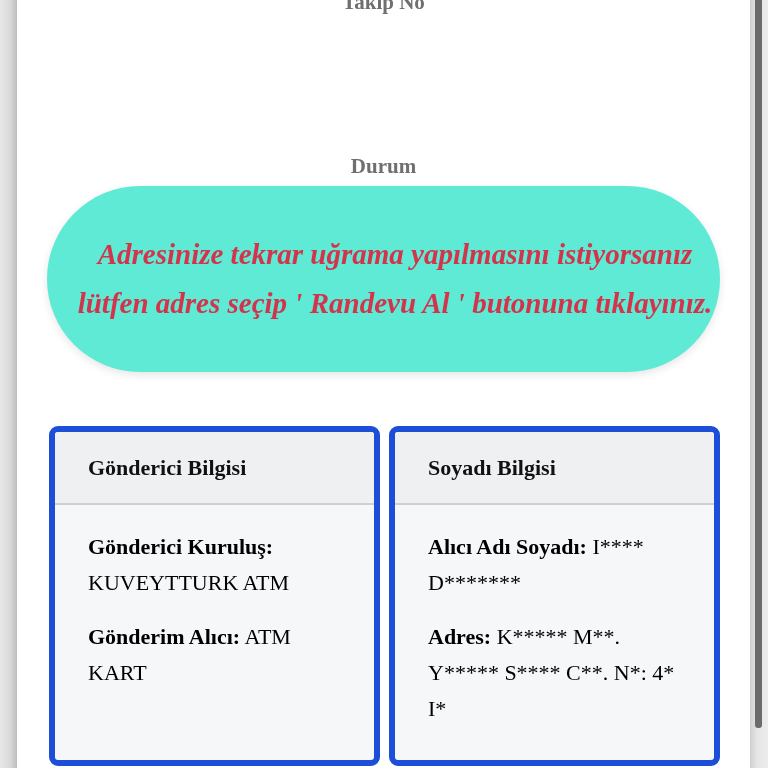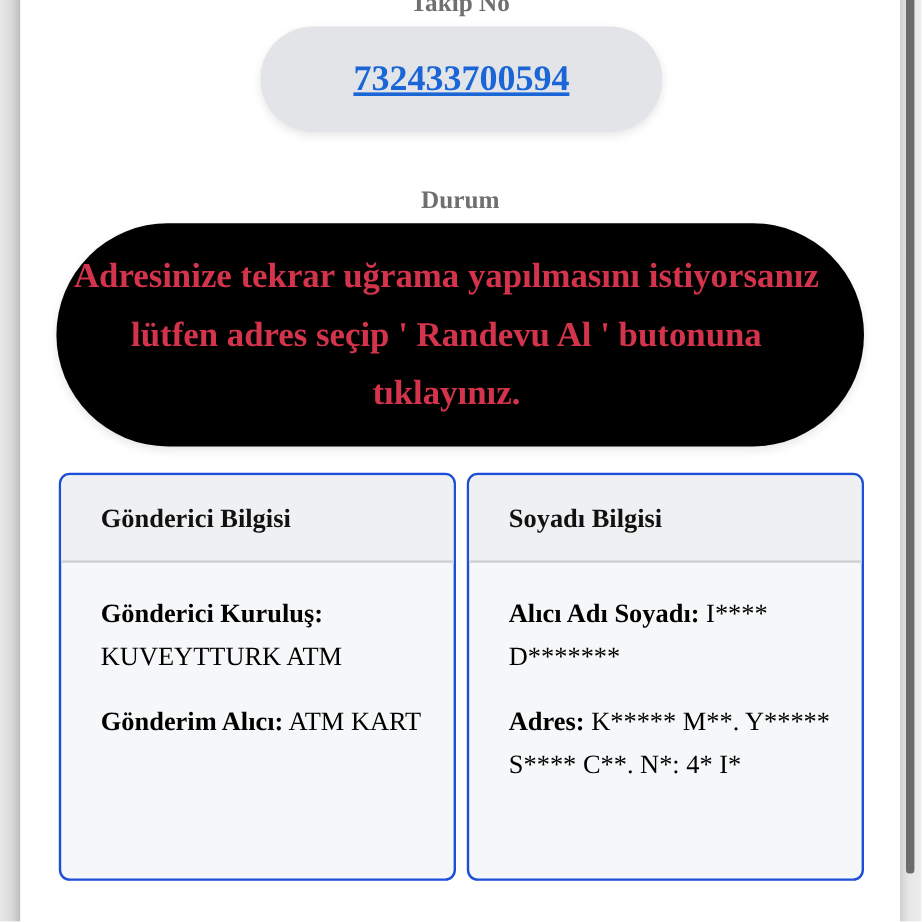--- a/index.html
+++ b/index.html
@@ -35,31 +35,31 @@
     background:#e3e4e8; border-radius:44px;
     box-shadow:0 3px 8px rgba(0,0,0,0.10);
     display:flex; align-items:center; justify-content:center;
   }
   .tracking-link {
     color:#1a66d6; font-weight:bold; font-size:30px; text-decoration:underline;
     cursor:pointer;
   }
   .pill-status {
     position:absolute; left:30px; top:186px; width:673px; height:186px;
-    background:#000000; border-radius:93px;
+    background:#5eead4; border-radius:93px;
     box-shadow:0 3px 8px rgba(0,0,0,0.10);
-    display:flex; align-items:center; justify-content:flex-start;
+    display:flex; align-items:center; justify-content:flex-end;font-style:italic;
   }
   .status-text {
     color:#d3344b; font-weight:bold; font-size:29px; line-height:49px;
     text-align:center; width:650px;
   }
   .card {
-    position:absolute; top:394px; height:340px;
-    border:2px solid #1d4ed8; border-radius:9px; background:#f6f7f8;
+    position:absolute; top:426px; height:340px;
+    border:6px solid #1d4ed8; border-radius:9px; background:#f6f7f8;
     box-sizing:border-box; overflow:hidden;
   }
   .card-left { left:32px; width:331px; }
   .card-right { left:372px; width:331px; }
   .card-header {
     height:73px; background:#eff0f2; border-bottom:2px solid #cfd0d2;
     box-sizing:border-box; padding-left:33px;
     display:flex; align-items:center;
     font-weight:bold; font-size:22px; color:#111;
   }
@@ -67,23 +67,20 @@
   .field { margin-bottom:18px; }
   .field b { font-weight:bold; }
 </style>
 </head>
 <body>
 
 <div class="gutter-left"></div>
 
 <div class="page">
   <div class="label takip-label">Takip No</div>
-  <div class="pill-tracking">
-    <a class="tracking-link">732433700594</a>
-  </div>
 
   <div class="label durum-label">Durum</div>
   <div class="pill-status">
     <div class="status-text">Adresinize tekrar uğrama yapılmasını istiyorsanız lütfen adres seçip ' Randevu Al ' butonuna tıklayınız.</div>
   </div>
 
   <div class="card card-left">
     <div class="card-header">Gönderici Bilgisi</div>
     <div class="card-body">
       <div class="field">

